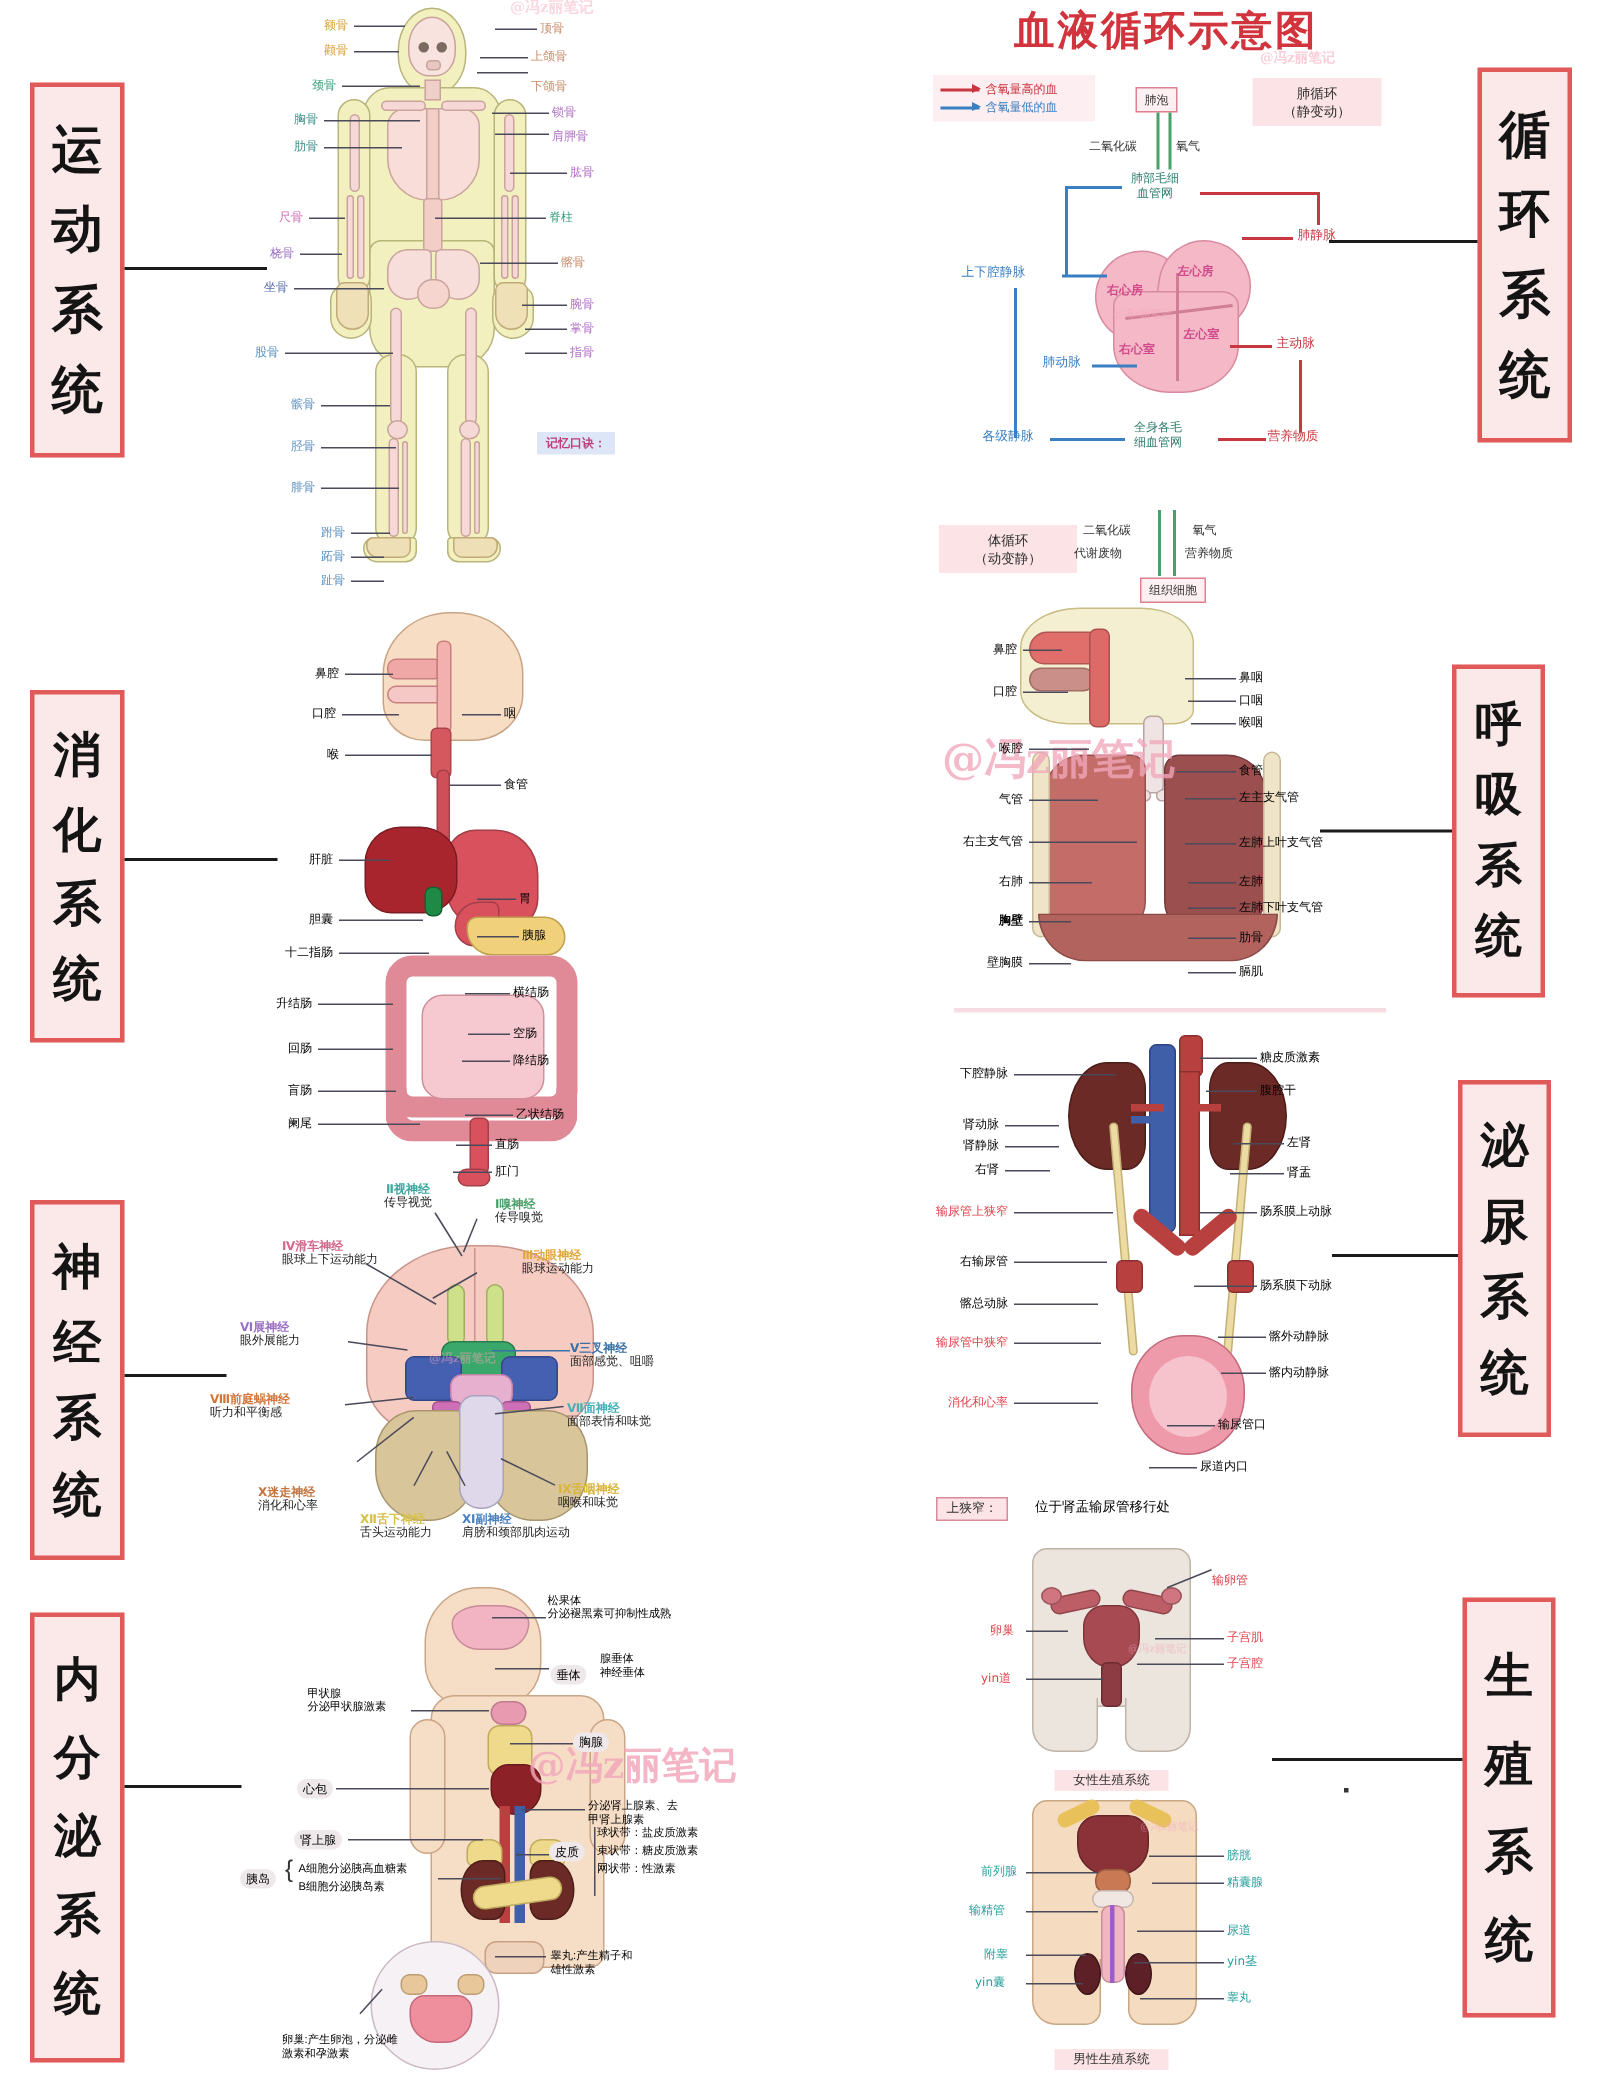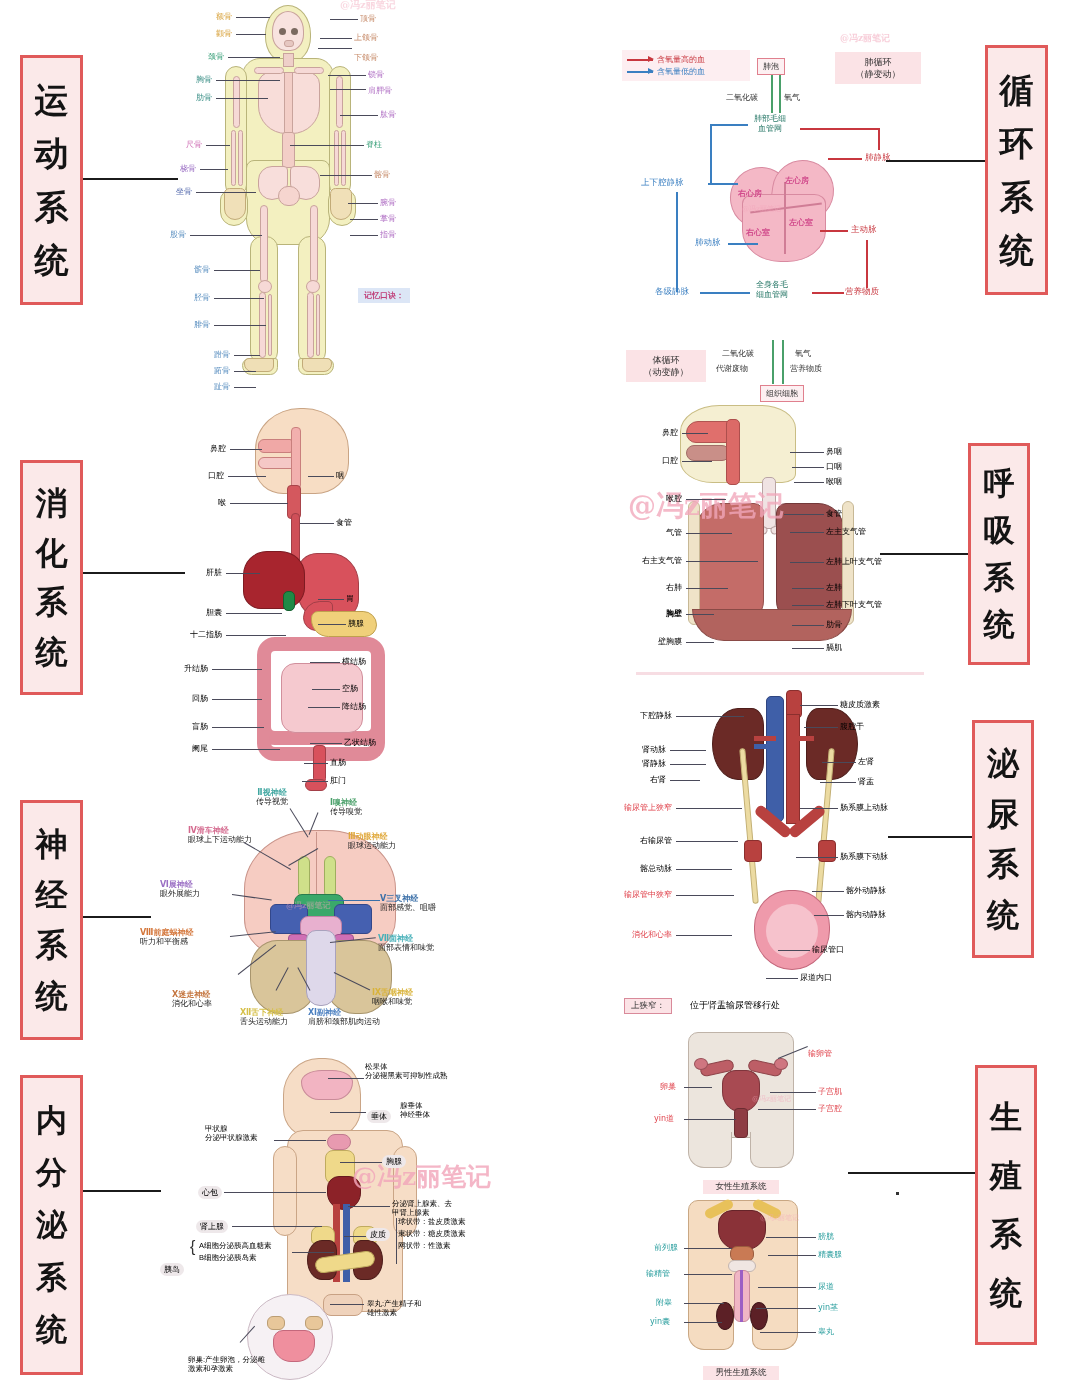--- a/index.html
+++ b/index.html
@@ -211,23 +211,24 @@
   <div class="lead" style="left:320px; top:175px; width:52px;"></div>
   <div class="lbl" style="left:380px; top:198px; color:#b06fc4;">腕骨</div>
   <div class="lead" style="left:348px; top:203px; width:30px;"></div>
   <div class="lbl" style="left:380px; top:214px; color:#b06fc4;">掌骨</div>
   <div class="lead" style="left:350px; top:219px; width:28px;"></div>
   <div class="lbl" style="left:380px; top:230px; color:#b06fc4;">指骨</div>
   <div class="lead" style="left:350px; top:235px; width:28px;"></div>
 
   <div class="mnemo-title" style="left:358px; top:288px;">记忆口诀：</div>
 
+  <div class="circ-title" style="left:676px; top:2px; font-size:27px;">血液循环示意图</div>
   <div class="wm" style="left:840px; top:32px; font-size:9px; opacity:.55;">@冯z丽笔记</div>
 
-  <div class="legend-box" style="left:622px; top:50px; width:128px;">
+  <div class="legend-box" style="left:622px; top:50px; width:108px;">
     <div class="legend-row" style="color:#c8373f;">
       <span class="arrow-s" style="background:#c8373f;"></span>
       <span style="color:#c8373f;">含氧量高的血</span>
     </div>
     <div class="legend-row" style="color:#3a7fc1;">
       <span class="arrow-s" style="background:#3a7fc1;"></span>
       <span style="color:#3a7fc1;">含氧量低的血</span>
     </div>
   </div>
 
@@ -239,21 +240,21 @@
 
   <div class="lbl" style="left:754px; top:114px; color:#2b7a6a; text-align:center; line-height:1.3;">
     <span>肺部毛细</span><br>
     <span>血管网</span>
   </div>
 
   <div class="pinkpanel" style="left:835px; top:52px; width:86px;">
     <div>肺循环</div>
     <div>（静变动）</div>
   </div>
-  <div class="pinkpanel" style="left:626px; top:350px; width:80px;">
+  <div class="pinkpanel" style="left:626px; top:350px; width:92px;">
     <div>体循环</div>
     <div>（动变静）</div>
   </div>
 
   <div class="heart" style="left:730px; top:152px; width:110px; height:112px;">
     <div style="position:absolute; left:0; top:15px; width:62px; height:62px; background:#f4b8c6; border:1.5px solid #d88aa0; border-radius:50% 50% 10% 50%; transform:rotate(-10deg);"></div>
     <div style="position:absolute; left:42px; top:8px; width:62px; height:62px; background:#f4b8c6; border:1.5px solid #d88aa0; border-radius:50% 50% 50% 10%; transform:rotate(8deg);"></div>
     <div style="position:absolute; left:12px; top:42px; width:84px; height:68px; background:#f4b8c6; border:1.5px solid #d88aa0; border-radius:14% 14% 46% 46%;"></div>
     <div style="position:absolute; left:20px; top:55px; width:72px; height:1.5px; background:#d07d96; transform:rotate(-7deg);"></div>
     <div style="position:absolute; left:54px; top:30px; width:1.5px; height:72px; background:#d07d96;"></div>
@@ -711,21 +712,21 @@
 
   <div class="dotlbl" style="left:366px; top:1228px;">皮质</div>
   <div class="note-sm" style="left:398px; top:1216px; line-height:1.6;">
     <div>球状带：盐皮质激素</div>
     <div>束状带：糖皮质激素</div>
     <div>网状带：性激素</div>
   </div>
   <div class="lead" style="left:344px; top:1236px; width:22px;"></div>
   <div class="leadv" style="left:396px; top:1218px; height:46px;"></div>
 
-  <div class="dotlbl" style="left:160px; top:1246px;margin-top:17px;">胰岛</div>
+  <div class="dotlbl" style="left:160px; top:1246px;">胰岛</div>
   <div class="brace" style="left:190px; top:1238px;">{</div>
   <div class="note-sm" style="left:199px; top:1240px; line-height:1.6;">
     <div>A细胞分泌胰高血糖素</div>
     <div>B细胞分泌胰岛素</div>
   </div>
   <div class="lead" style="left:292px; top:1252px; width:42px;"></div>
 
   <div class="note-sm" style="left:367px; top:1299px;">
     <div>睾丸:产生精子和</div>
     <div>雄性激素</div>

